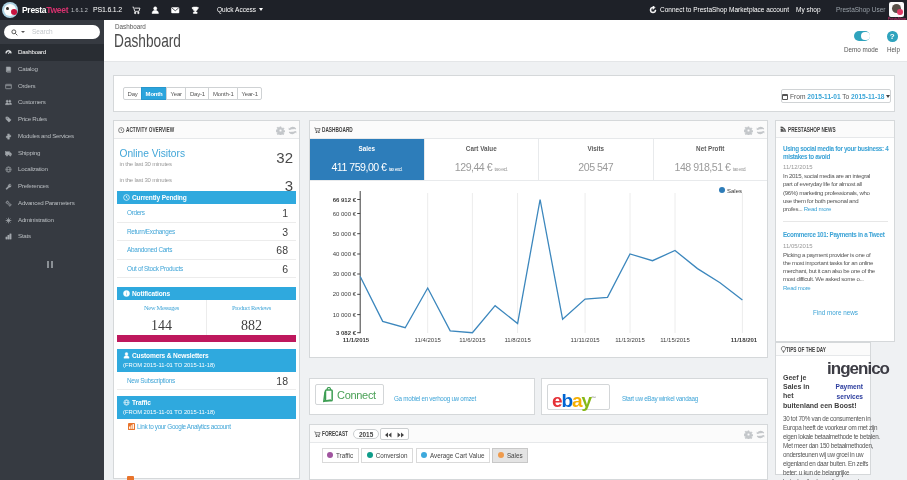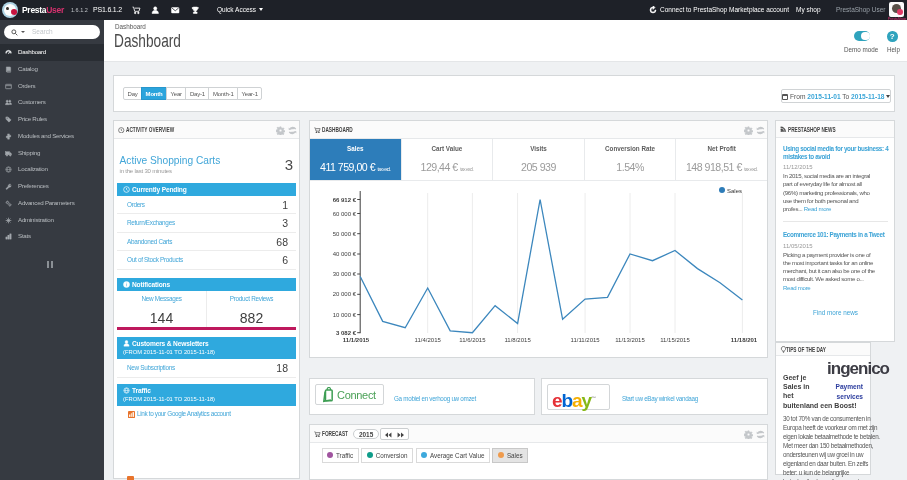--- a/index.html
+++ b/index.html
@@ -75,21 +75,21 @@
 .bigrow .bt { font-size:10.2px; color:#42a6d8; line-height:10px; }
 .bigrow .bv { position:absolute; right:1px; top:0; font-size:15px; color:#4a4a4a; }
 .bigrow .bs { font-size:6px; color:#999; margin-top:2px; line-height:6.5px; letter-spacing:-0.2px; }
 .section { margin:0 3px; }
 .banner { background:#2fa9de; color:#fff; font-size:6.6px; font-weight:bold; padding:3px 5px 3px 6px; line-height:7px; letter-spacing:-0.15px; }
 .banner .bsub { font-weight:normal; font-size:5.8px; display:block; margin-top:2.5px; line-height:7px; letter-spacing:0; }
 .banner svg { width:7px; height:7px; fill:#fff; stroke:#fff; vertical-align:-1px; margin-right:2px; }
 .srow { position:relative; height:18.5px; border-bottom:1px solid #ececec; }
 .srow .sl { position:absolute; left:10px; top:0; line-height:18.5px; font-size:6.4px; color:#42a6d8; letter-spacing:-0.3px; }
 .srow .sv { position:absolute; right:8px; top:0; line-height:18.5px; font-size:10.5px; color:#3e3e3e; }
-.cells { display:flex; border-bottom:3px solid #be185d; }
+.cells { display:flex; border-bottom:7px solid #be185d;font-family:Liberation Serif, serif; }
 .cell { flex:1; text-align:center; padding:5px 0 2px; }
 .cell+.cell { border-left:1px solid #ececec; }
 .cell .cl { font-size:6.4px; color:#42a6d8; letter-spacing:-0.3px; line-height:6.5px; }
 .cell .cv { font-size:14px; color:#3e3e3e; margin-top:8px; line-height:14px; }
 #galink { position:relative; height:17px; }
 #galink .sl { position:absolute; left:20px; top:0; line-height:16px; font-size:6.4px; color:#42a6d8; letter-spacing:-0.35px; }
 #galink .ga { position:absolute; left:10.5px; top:4.5px; width:7px; height:7px; }
 
 
 #dashpanel { left:309px; top:120px; width:459px; height:238px; }
@@ -110,21 +110,21 @@
 </style>
 </head>
 <body>
 
 <div id="topbar">
   <div id="logo">
       <div class="face"></div>
       <div class="eye"></div>
       <div class="beret"></div>
     </div>
-  <div id="brand">Presta<span class="pink">User</span></div>
+  <div id="brand">Presta<span class="pink">Tweet</span></div>
   <div id="vsn">1.6.1.2</div>
   <div id="ps16">PS1.6.1.2</div>
   <svg class="ticon" style="left:132px" viewBox="0 0 16 16">
       <path d="M1 2h2l2 8h8l2-6H5" fill="none" stroke-width="1.6"></path>
       <circle cx="6" cy="13" r="1.5"></circle>
       <circle cx="12" cy="13" r="1.5"></circle>
     </svg>
   <svg class="ticon" style="left:151px" viewBox="0 0 16 16">
       <circle cx="8" cy="4.5" r="3"></circle>
       <path d="M2 14c0-4 3-6 6-6s6 2 6 6z"></path>
@@ -290,23 +290,27 @@
         </svg>
       <svg viewBox="0 0 16 16" fill="none" stroke-width="2">
           <path d="M13.8 5.5A6.3 6.3 0 0 0 2.6 6.4"></path>
           <path d="M2.2 10.5a6.3 6.3 0 0 0 11.2-.9"></path>
           <path d="M1.2 2.8v4h4z" fill="#c4c7ca" stroke="none"></path>
           <path d="M14.8 13.2v-4h-4z" fill="#c4c7ca" stroke="none"></path>
         </svg>
     </div>
   </div>
   <div style="height:10px"></div>
+  <div class="bigrow">
+      <div class="bt">Online Visitors</div>
+      <div class="bv">32</div>
+      <div class="bs">in the last 30 minutes</div>
+    </div>
   <div style="height:7px"></div>
   <div class="bigrow">
-      <div class="bt">Active Shopping Carts</div>
       <div class="bv">3</div>
       <div class="bs">in the last 30 minutes</div>
     </div>
   <div style="height:8px"></div>
   <div class="section">
     <div class="banner"><svg viewBox="0 0 16 16">
           <circle cx="8" cy="8" r="6.5" fill="none" stroke-width="1.6"></circle>
           <path d="M8 4.5V8l2.5 2" fill="none" stroke-width="1.6"></path>
         </svg>Currently Pending</div>
     <div class="srow">
@@ -398,25 +402,21 @@
     <div class="stat on">
         <div class="lab">Sales</div>
         <div class="val">411 759,00 € <small>tax excl.</small></div>
       </div>
     <div class="stat">
         <div class="lab">Cart Value</div>
         <div class="val">129,44 € <small>tax excl.</small></div>
       </div>
     <div class="stat">
         <div class="lab">Visits</div>
-        <div class="val">205 939</div>
-      </div>
-    <div class="stat">
-        <div class="lab">Conversion Rate</div>
-        <div class="val">1.54%</div>
+        <div class="val">205 547</div>
       </div>
     <div class="stat">
         <div class="lab">Net Profit</div>
         <div class="val">148 918,51 € <small>tax excl.</small></div>
       </div>
   </div>
   <svg id="chart" width="457" height="175" viewBox="0 0 457 175" style="display:block">
 
     <g stroke="#ececec" stroke-width="1">
       <line x1="50.2" y1="12" x2="50.2" y2="152"></line>

